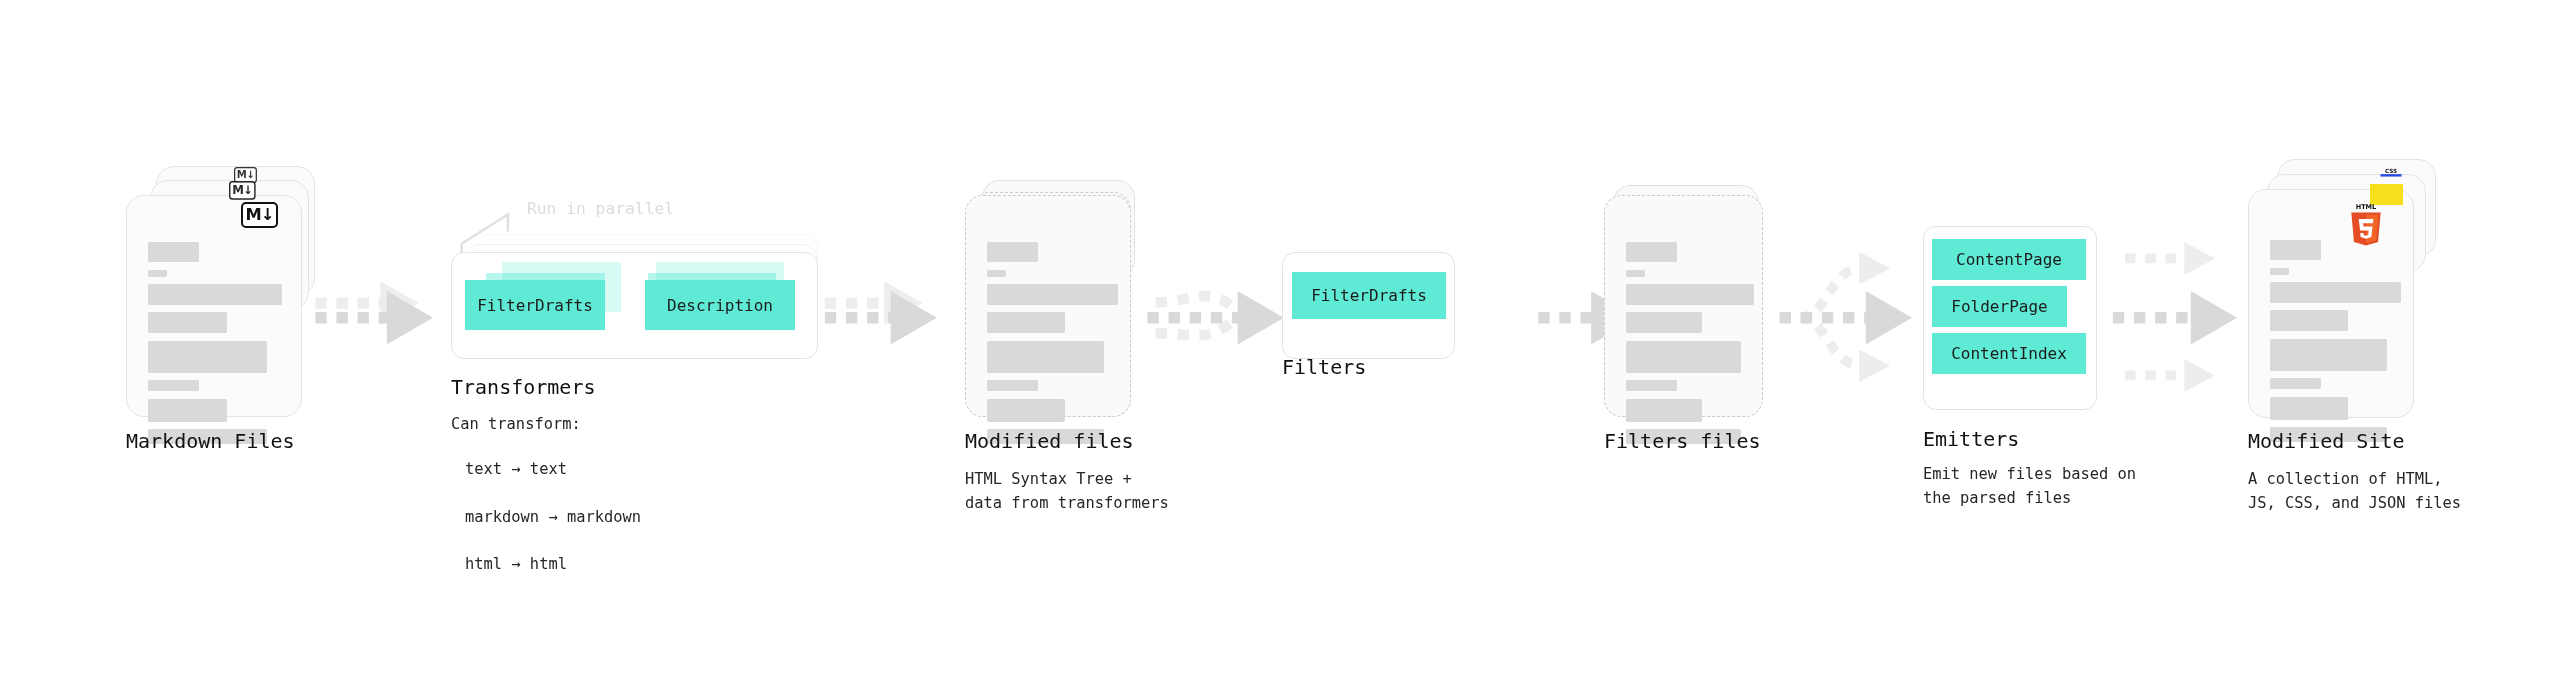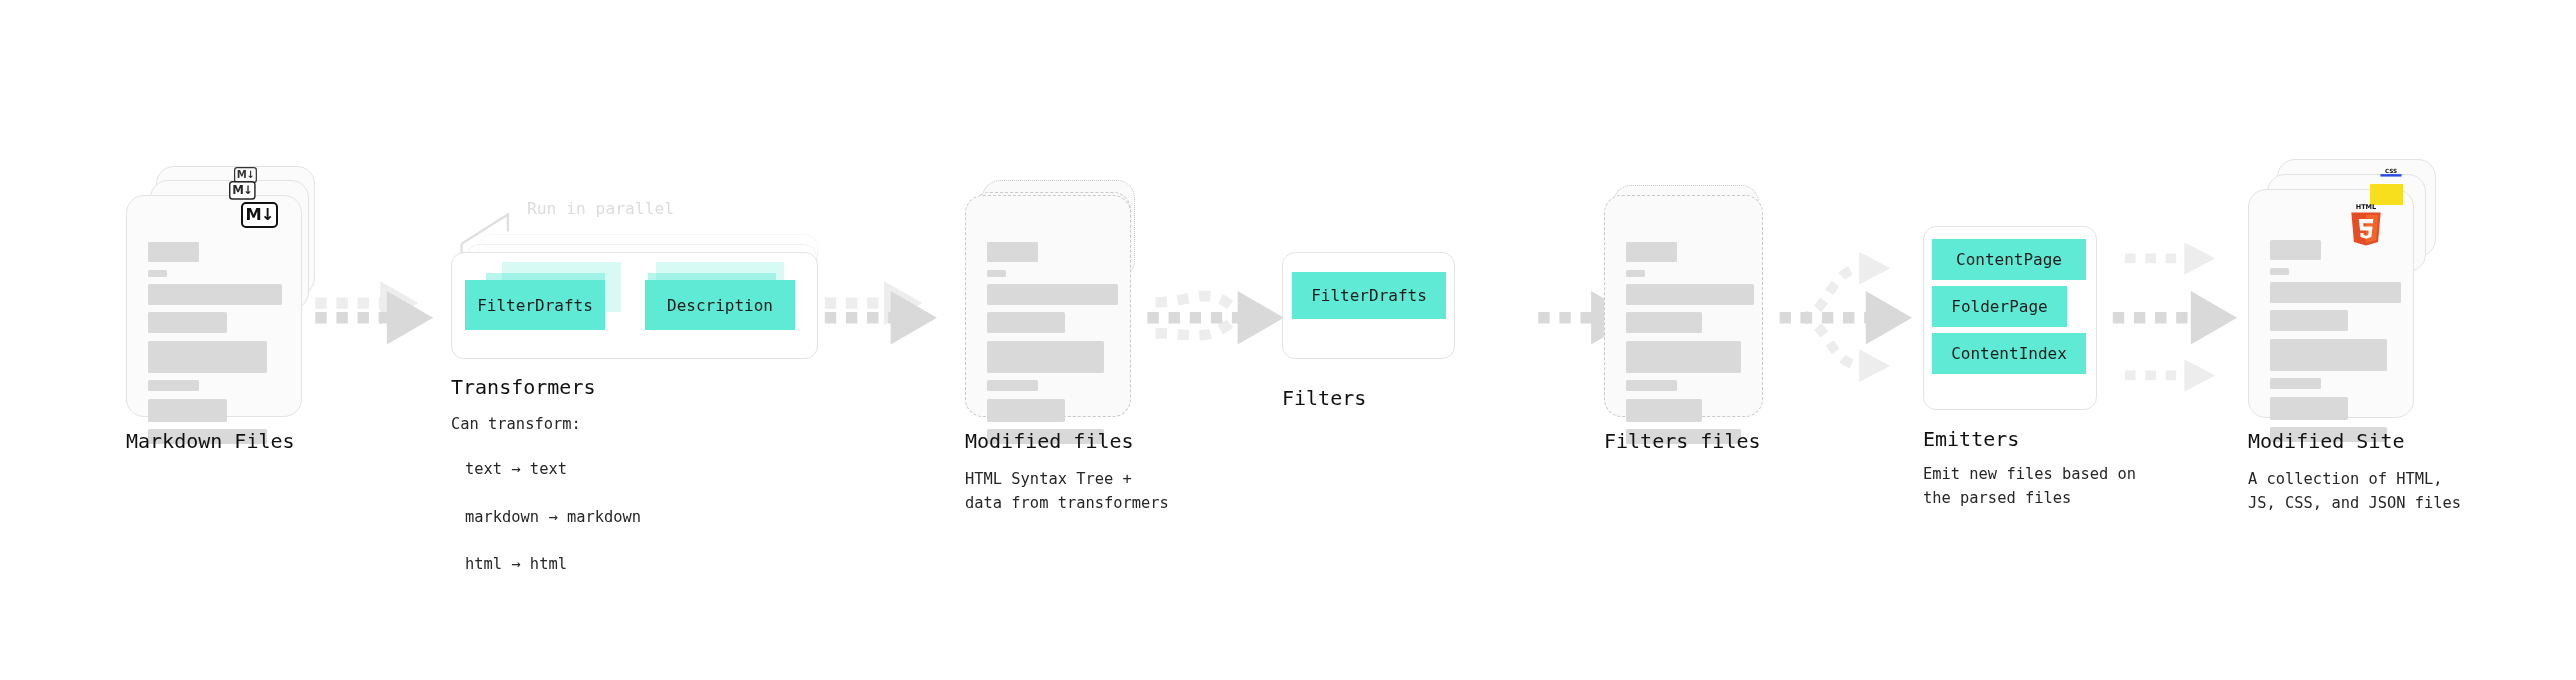--- a/index.html
+++ b/index.html
@@ -215,21 +215,21 @@
         <div class="bar" style="width:117px; height:14.6px;"></div>
       </div>
     </div>
   </div>
   <div class="title" style="left:965px; top:429px;">Modified files</div>
   <div class="caption" style="left:965px; top:468px;">HTML Syntax Tree +
 data from transformers</div>
 
   <div class="proc" style="left:1282px; top:252px; width:173px; height:107px;"></div>
   <div class="chip" style="left:1292px; top:272px; width:154px; height:47px;">FilterDrafts</div>
-  <div class="title" style="left:1282px; top:386px;">Filters</div>
+  <div class="title" style="left:1282px; top:355px;">Filters</div>
 
   <div class="doc-stack">
     <div class="doc dotted" style="left:1613px; top:185px; width:146px; height:89px; border-style:dotted;"></div>
     <div class="doc dashed" style="left:1604px; top:195px; width:159px; height:222px;">
       <div class="doc-body">
         <div class="bar" style="width:51px; height:20.3px;"></div>
         <div class="bar" style="width:18.7px; height:7.3px;"></div>
         <div class="bar" style="width:128px; height:21px; margin-top:4.9px;"></div>
         <div class="bar" style="width:76px; height:21px;"></div>
         <div class="bar" style="width:115px; height:32px;"></div>

